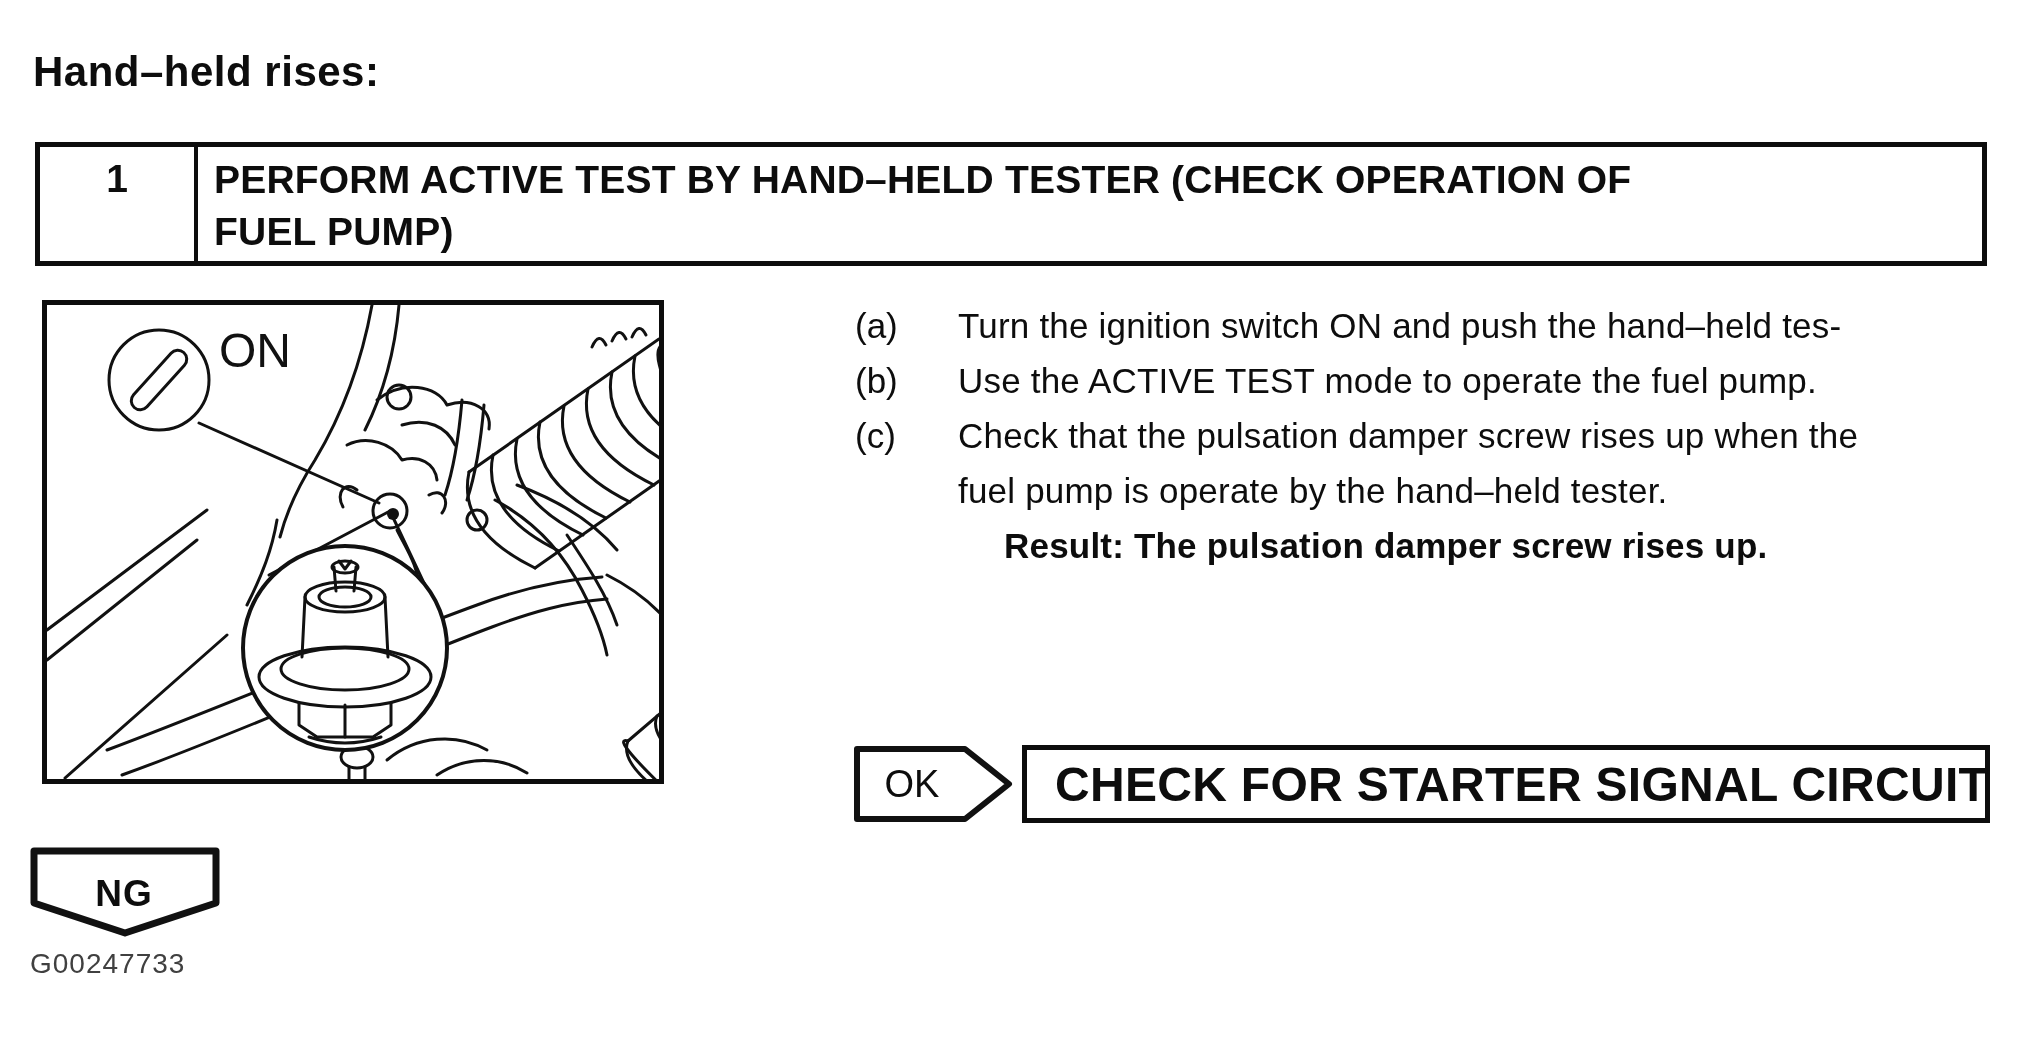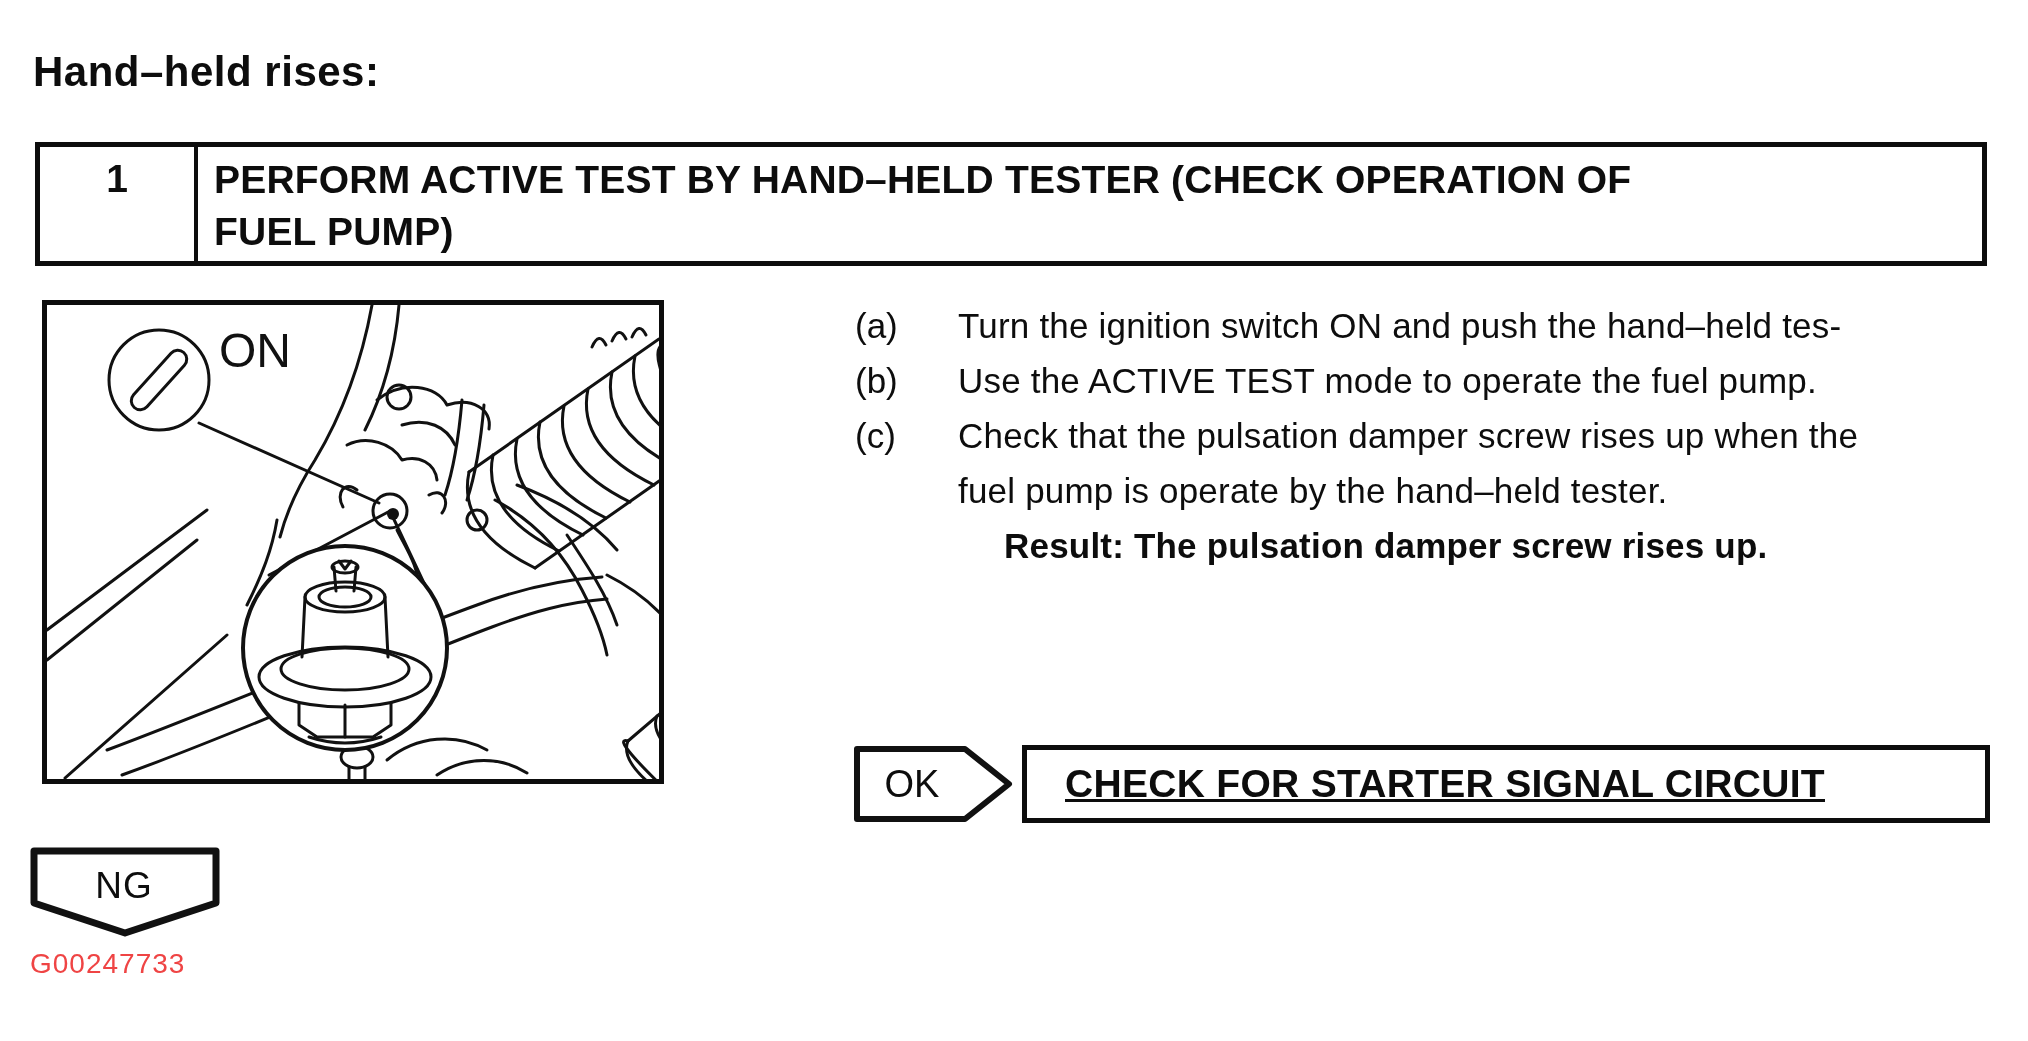--- a/index.html
+++ b/index.html
@@ -54,37 +54,36 @@
   .ok-badge { left: 853px; top: 745px; width: 162px; height: 78px; }
   .ok-label {
     position: absolute; left: 0; top: 0; width: 118px; height: 78px;
     display: flex; align-items: center; justify-content: center;
     font-size: 38px; font-weight: 400;
   }
   .next-box {
     left: 1022px; top: 745px; width: 968px; height: 78px;
     border: 5px solid #0d0d0d; background: #fff;
     display: flex; align-items: center;
-    padding-left: 38px;
-    font-size: 39px; font-weight: 700; letter-spacing: 0.3px;
+    padding-left: 28px;
+    font-size: 48px; font-weight: 700; letter-spacing: 0.3px;
     white-space: nowrap;
-    text-decoration: underline;
   }
 
   
   .ng-badge { left: 28px; top: 845px; width: 200px; height: 96px; }
   .ng-label {
-    position: absolute; left: 0; top: 12px; width: 192px; height: 58px;
+    position: absolute; left: 0; top: 20px; width: 192px; height: 58px;
     display: flex; align-items: center; justify-content: center;
-    font-size: 37px; font-weight: 400; letter-spacing: 1px;
+    font-size: 37px; font-weight: 700; letter-spacing: 1px;
   }
 
   .figure-code {
     left: 30px; top: 948px;
-    font-size: 28px; color: #ef4444; letter-spacing: 1px;
+    font-size: 28px; color: #404040; letter-spacing: 1px;
   }
 
   svg .ink  { stroke: #111; fill: none; stroke-width: 3; stroke-linecap: round; stroke-linejoin: round; }
   svg .fillink { fill: #111; stroke: none; }
   svg text { fill: #111; }
 </style>
 </head>
 <body>
 
 <div class="abs page-title">Hand–held rises:</div>

